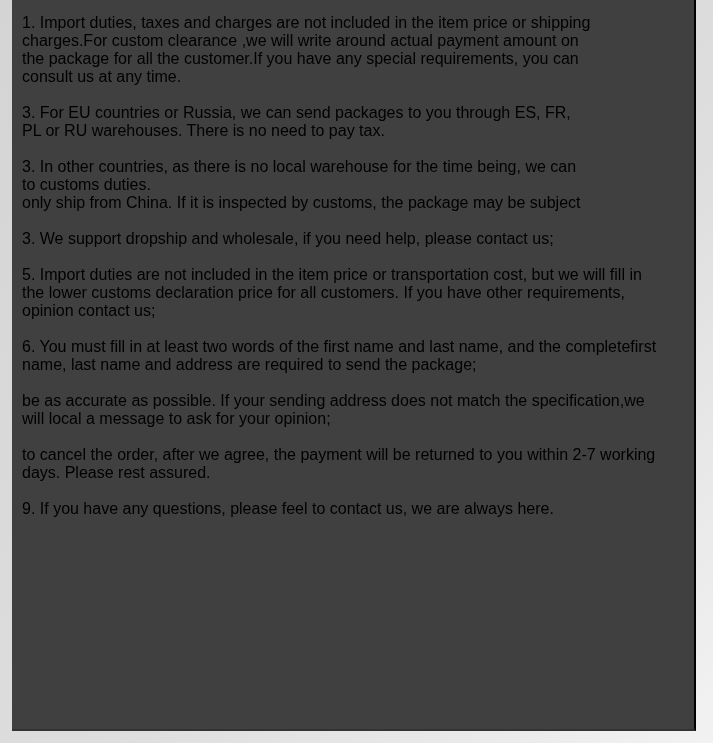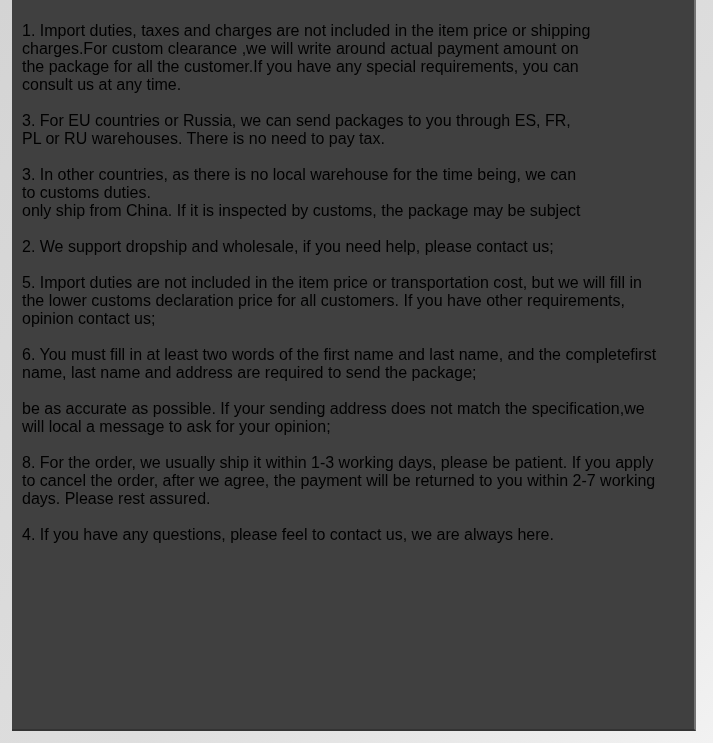--- a/index.html
+++ b/index.html
@@ -14,23 +14,23 @@
     font-family: "Liberation Sans", "DejaVu Sans", sans-serif;
   }
   .panel {
     position: absolute;
     left: 12px;
     top: 0;
     width: 684px;
     height: 731px;
     box-sizing: border-box;
     background: #404040;
-    border-right: 2px solid #737373;
+    border-right: 2px solid #000000;
     border-bottom: 2px solid #333333;
-    padding: 8px 4px 0 10px;
+    padding: 0 4px 0 10px;
     overflow: hidden;
   }
   .para {
     margin: 0 0 18px 0;
     color: #f1f1f1;
     font-size: 16px;
     line-height: 26px;
     -webkit-font-smoothing: antialiased;
   }
   .para:first-child {
@@ -66,21 +66,21 @@
 
   <p class="para">
     </p>
     <div class="line">3. In other countries, as there is no local warehouse for the time being, we can</div>
     <div class="line">to customs duties.</div>
     <div class="line">only ship from China. If it is inspected by customs, the package may be subject</div>
   <p></p>
 
   <p class="para">
     </p>
-    <div class="line">2. We support dropship and wholesale, if you need help, please contact us;</div>
+    <div class="line">3. We support dropship and wholesale, if you need help, please contact us;</div>
   <p></p>
 
   <p class="para narrow">
     </p>
     <div class="line">5. Import duties are not included in the item price or transportation cost, but we will fill in</div>
     <div class="line">the lower customs declaration price for all customers. If you have other requirements,</div>
     <div class="line">opinion contact us;</div>
   <p></p>
 
   <p class="para narrow">
@@ -90,23 +90,22 @@
   <p></p>
 
   <p class="para narrow">
     </p>
     <div class="line">be as accurate as possible. If your sending address does not match the specification,we</div>
     <div class="line">will local a message to ask for your opinion;</div>
   <p></p>
 
   <p class="para narrow">
     </p>
-    <div class="line">8. For the order, we usually ship it within 1-3 working days, please be patient. If you apply</div>
     <div class="line">to cancel the order, after we agree, the payment will be returned to you within 2-7 working</div>
     <div class="line">days. Please rest assured.</div>
   <p></p>
 
   <p class="para">
     </p>
-    <div class="line">4. If you have any questions, please feel to contact us, we are always here.</div>
+    <div class="line">9. If you have any questions, please feel to contact us, we are always here.</div>
   <p></p>
 
 </div>
 
 </body></html>

